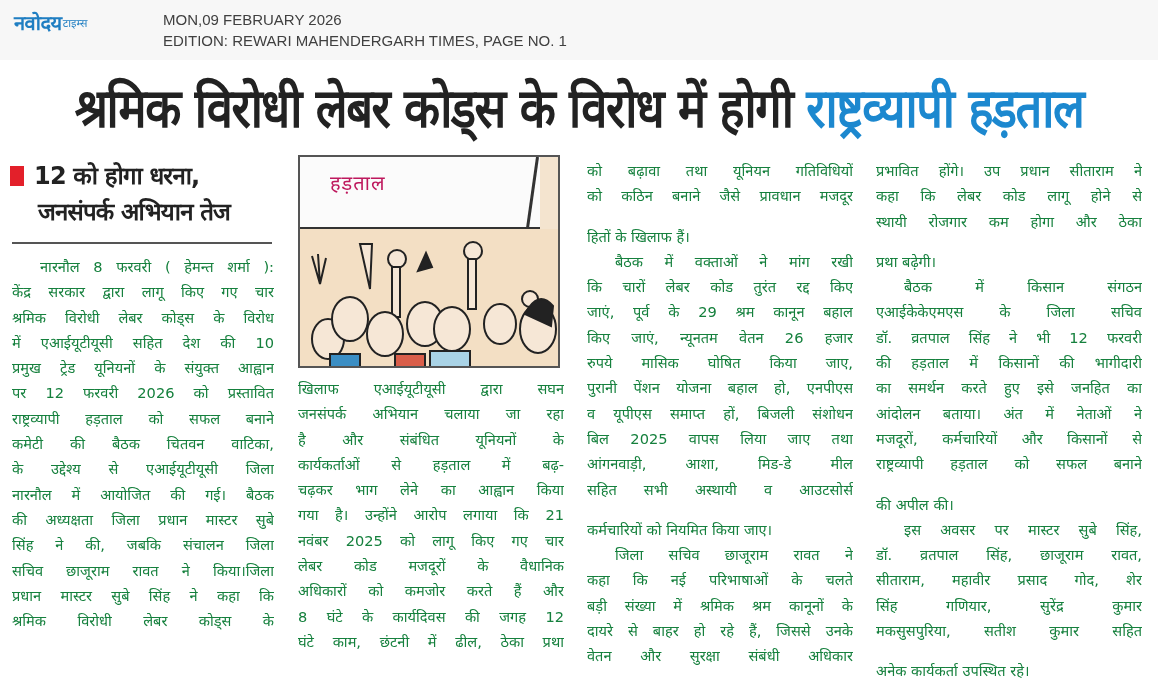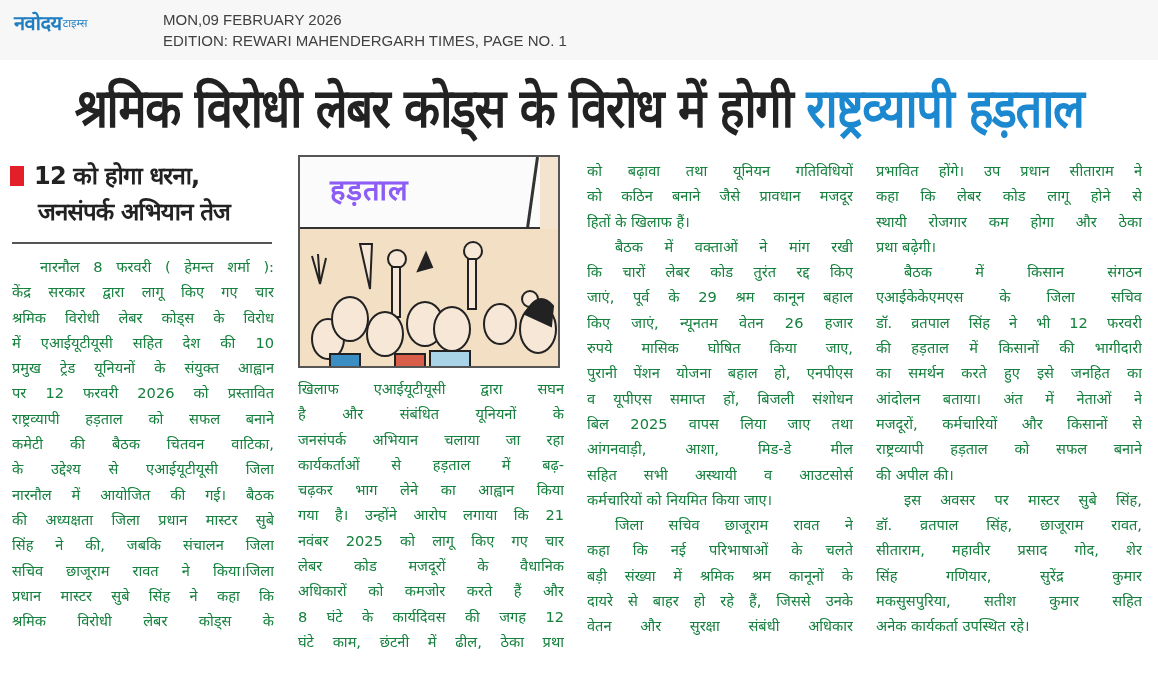--- a/index.html
+++ b/index.html
@@ -18,30 +18,30 @@
   .hl-blue { color: #1c88cf; }
 
   .subhead { position: absolute; left: 10px; top: 158px; width: 262px; }
   .subhead-line { font-family: "DejaVu Sans", sans-serif; font-weight: bold; font-size: 24px; line-height: 36px; color: #222; letter-spacing: -0.8px; display: flex; align-items: center; white-space: nowrap; }
   .bullet { display: inline-block; width: 14px; height: 20px; background: #e3202a; margin-right: 10px; }
   .subhead-line.second { padding-left: 28px; text-align: center; }
   .rule { position: absolute; left: 12px; top: 242px; width: 260px; height: 2px; background: #555; }
 
   .col { position: absolute; font-family: "DejaVu Sans", sans-serif; font-size: 14.6px; line-height: 25.3px; color: #15803d; text-align: justify; text-align-last: justify; }
   .col p { white-space: nowrap; overflow: hidden; }
-  .col p.last { text-align-last: left; }
+  .col p.last { text-align-last: left; margin-top: 15px; }
   .col1 { left: 12px; top: 254px; width: 262px; }
   .col2 { left: 298px; top: 376px; width: 266px; }
   .col3 { left: 587px; top: 158px; width: 266px; }
   .col4 { left: 876px; top: 158px; width: 266px; }
   .indent { padding-left: 28px; }
 
   .photo { position: absolute; left: 298px; top: 155px; width: 262px; height: 213px; border: 2px solid #555; overflow: hidden; background: #f4e4cf; }
   .banner { position: absolute; left: 0; top: 0; width: 240px; height: 72px; background: #fbfbfb; border-bottom: 2px solid #333; }
-  .banner-text { position: absolute; left: 30px; top: 12px; font-family: "DejaVu Sans", sans-serif; font-size: 29px; color: #8b5cf6; font-weight: bold; letter-spacing: 1px; }
+  .banner-text { position: absolute; left: 30px; top: 12px; font-family: "DejaVu Sans", sans-serif; font-size: 20px; color: #be185d; font-weight: normal; letter-spacing: 1px; }
   .pole { position: absolute; left: 236px; top: 0; width: 3px; height: 140px; background: #333; transform: rotate(8deg); transform-origin: top; }
 </style>
 </head>
 <body>
 
 <div class="masthead">
   <div class="logo">
     <span class="logo-main">नवोदय</span>
     <span class="logo-sub">टाइम्स</span>
   </div>
@@ -111,22 +111,22 @@
   <p>नारनौल में आयोजित की गई। बैठक</p>
   <p>की अध्यक्षता जिला प्रधान मास्टर सुबे</p>
   <p>सिंह ने की, जबकि संचालन जिला</p>
   <p>सचिव छाजूराम रावत ने किया।जिला</p>
   <p>प्रधान मास्टर सुबे सिंह ने कहा कि</p>
   <p>श्रमिक विरोधी लेबर कोड्स के</p>
 </div>
 
 <div class="col col2">
   <p>खिलाफ एआईयूटीयूसी द्वारा सघन</p>
+  <p>जनसंपर्क अभियान चलाया जा रहा</p>
   <p>है और संबंधित यूनियनों के</p>
-  <p>जनसंपर्क अभियान चलाया जा रहा</p>
   <p>कार्यकर्ताओं से हड़ताल में बढ़-</p>
   <p>चढ़कर भाग लेने का आह्वान किया</p>
   <p>गया है। उन्होंने आरोप लगाया कि 21</p>
   <p>नवंबर 2025 को लागू किए गए चार</p>
   <p>लेबर कोड मजदूरों के वैधानिक</p>
   <p>अधिकारों को कमजोर करते हैं और</p>
   <p>8 घंटे के कार्यदिवस की जगह 12</p>
   <p>घंटे काम, छंटनी में ढील, ठेका प्रथा</p>
 </div>
 

